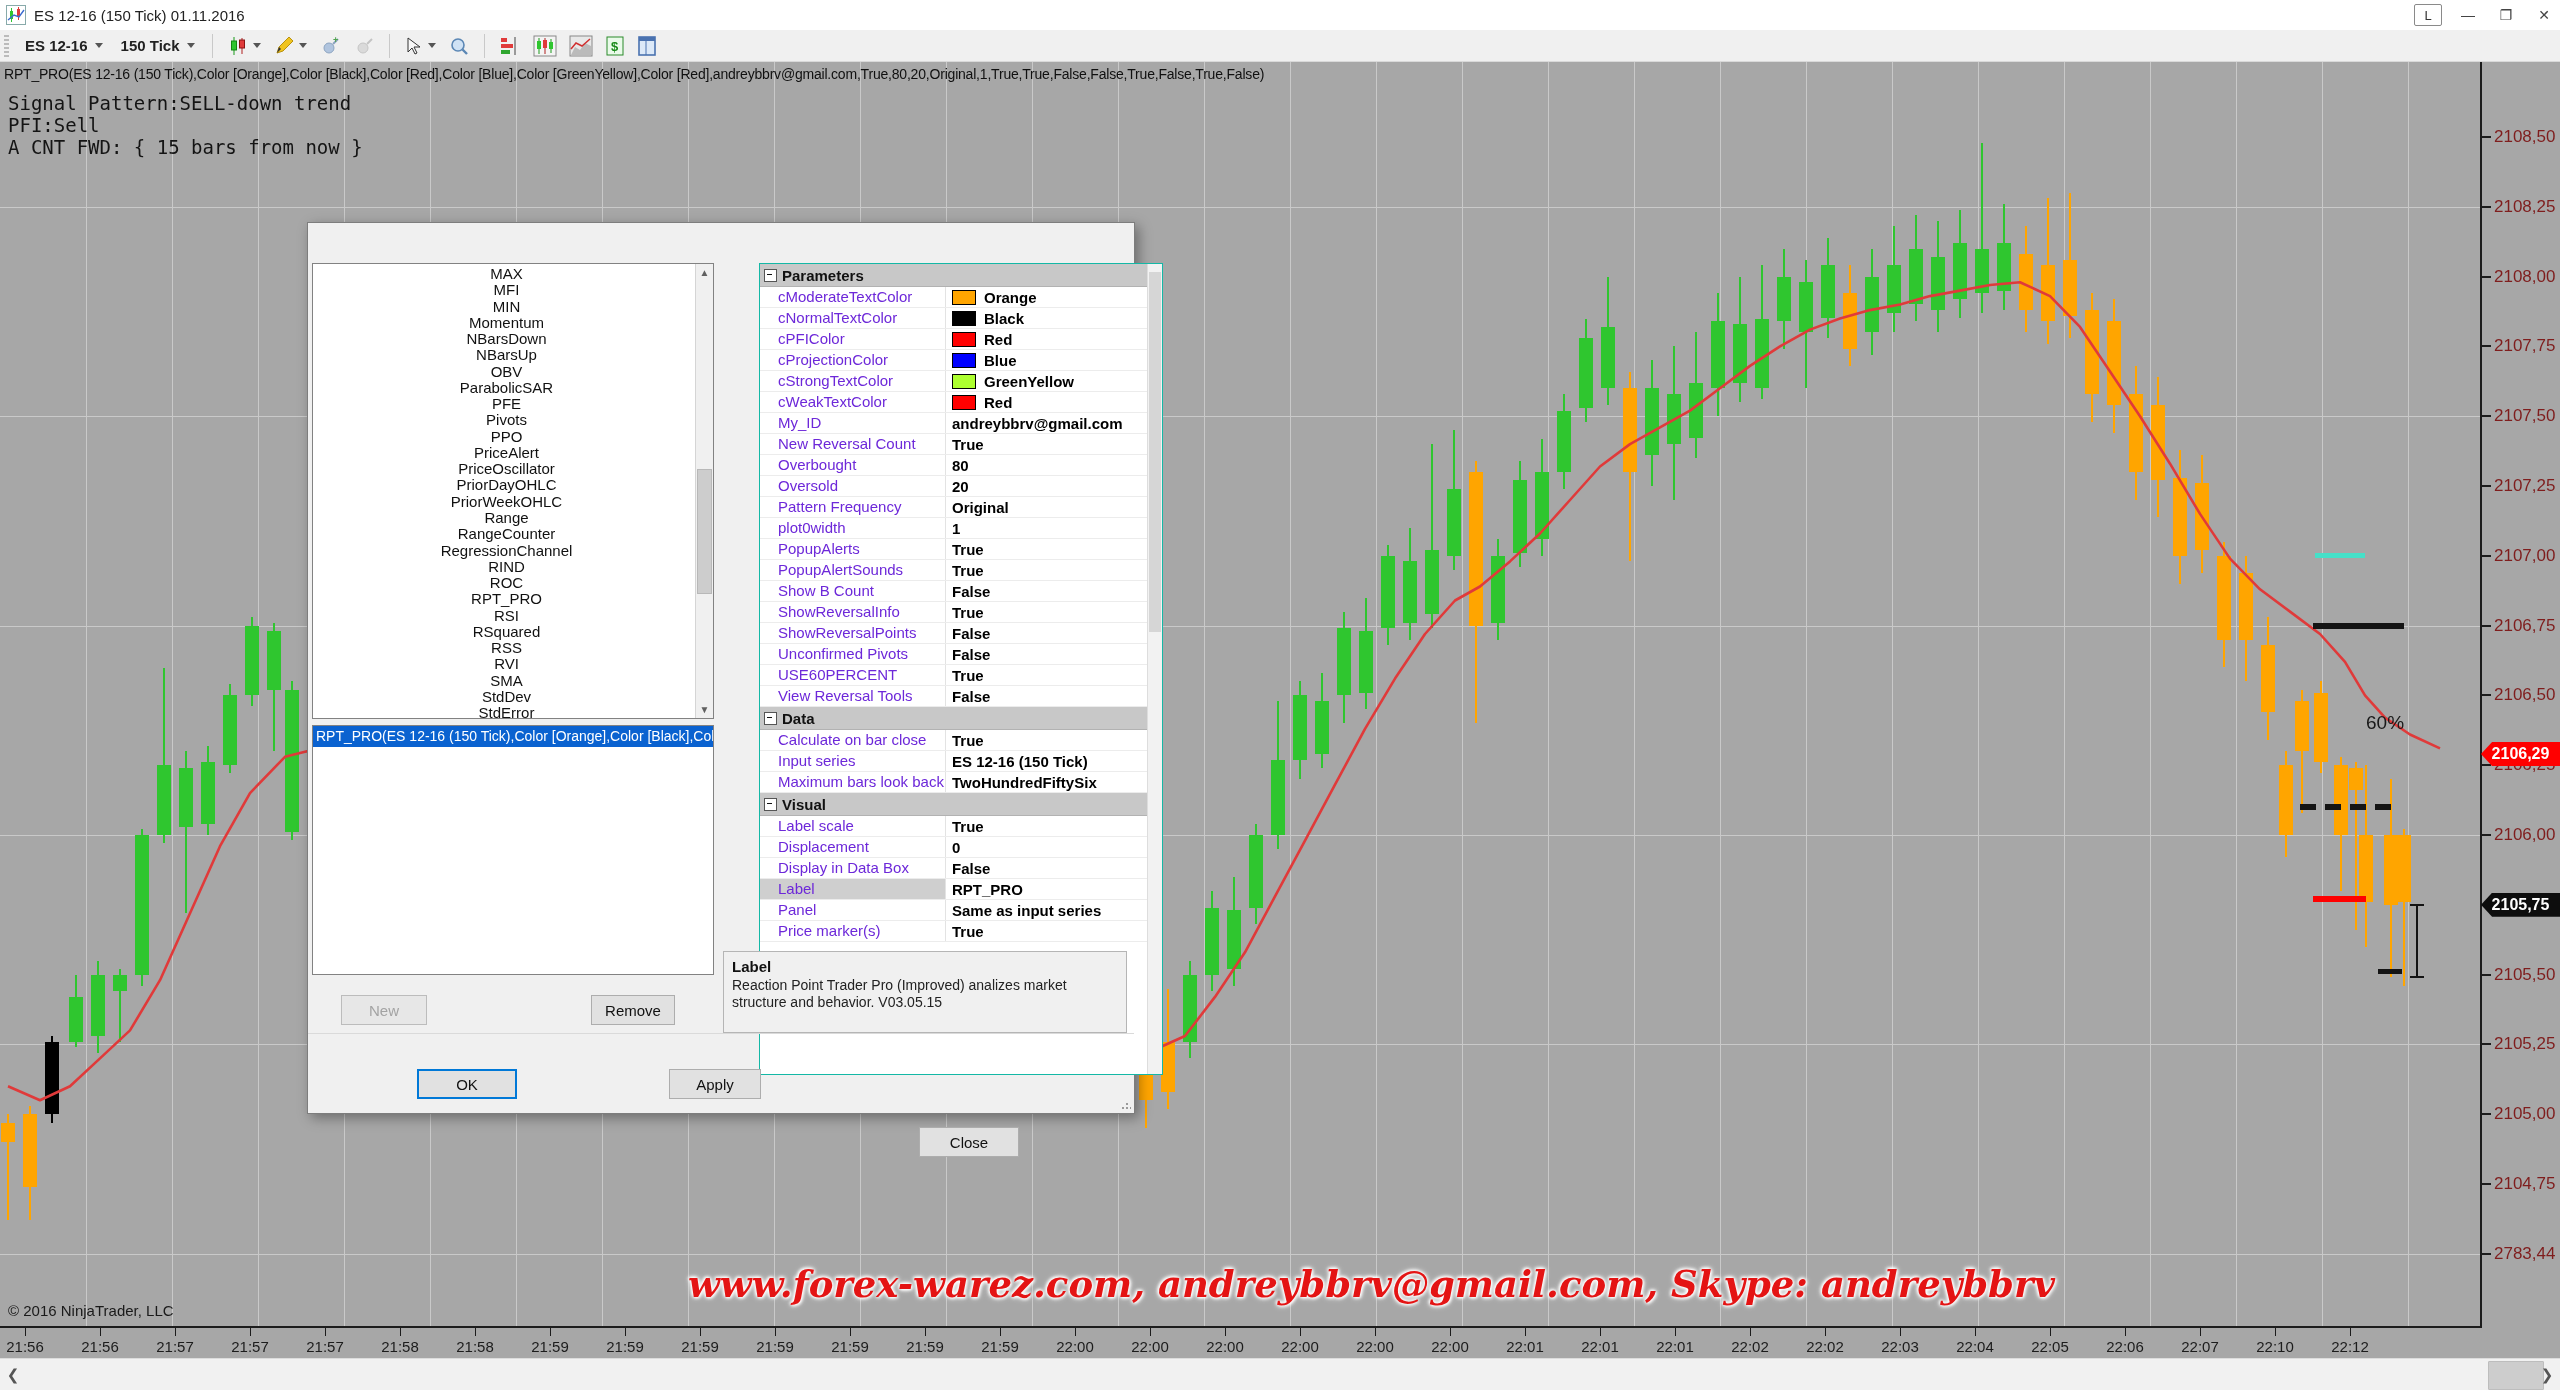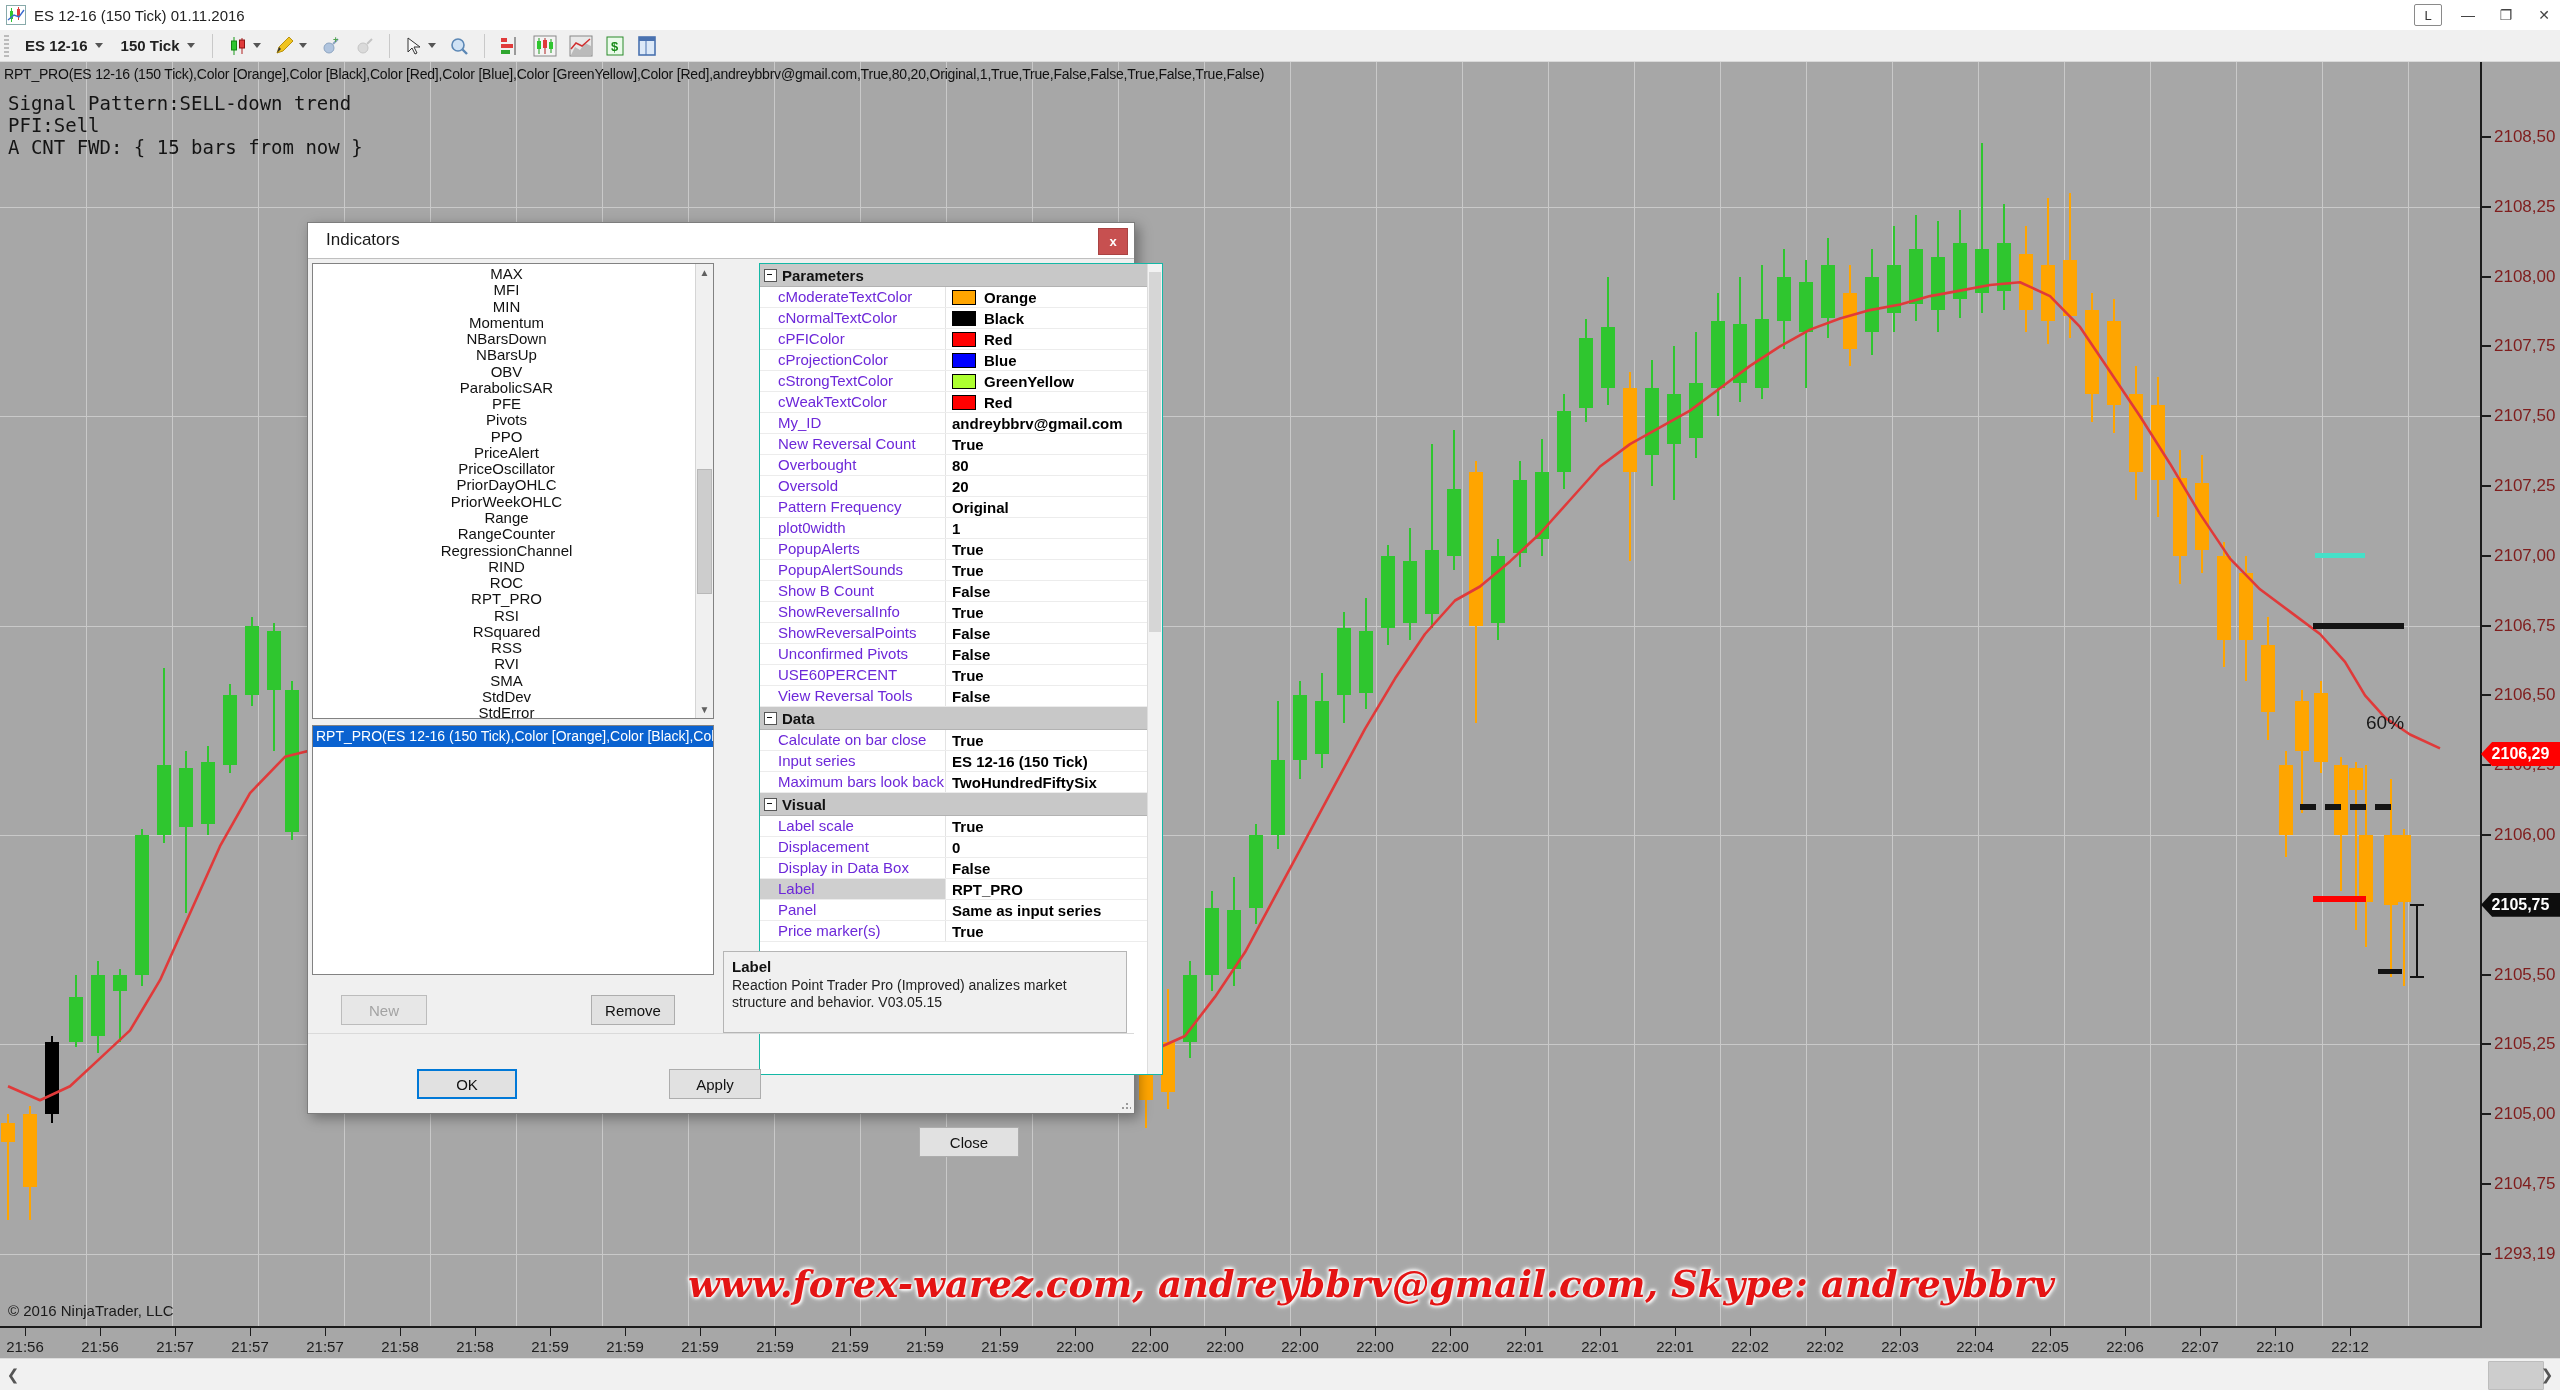--- a/index.html
+++ b/index.html
@@ -447,21 +447,21 @@
       <div class="lbl-y" style="top: 842.8px;">2105,75</div>
       <div class="tick-y" style="top: 911.6px;"></div>
       <div class="lbl-y" style="top: 912.6px;">2105,50</div>
       <div class="tick-y" style="top: 981.4px;"></div>
       <div class="lbl-y" style="top: 982.4px;">2105,25</div>
       <div class="tick-y" style="top: 1051.2px;"></div>
       <div class="lbl-y" style="top: 1052.2px;">2105,00</div>
       <div class="tick-y" style="top: 1121px;"></div>
       <div class="lbl-y" style="top: 1122px;">2104,75</div>
       <div class="tick-y" style="top: 1190.8px;"></div>
-      <div class="lbl-y" style="top: 1191.8px;">1293,19</div>
+      <div class="lbl-y" style="top: 1191.8px;">2783,44</div>
       <div class="pricemarker" style="top: 680px; background: rgb(255, 0, 0);">2106,29</div>
       <div class="pricemarker" style="top: 830.8px; background: rgb(13, 13, 13);">2105,75</div>
     </div>
   <div id="xaxis" style="position:absolute;inset:0;">
       <div class="tick-x" style="left: 25px;"></div>
       <div class="lbl-x" style="left: 25px;">21:56</div>
       <div class="tick-x" style="left: 100px;"></div>
       <div class="lbl-x" style="left: 100px;">21:56</div>
       <div class="tick-x" style="left: 175px;"></div>
       <div class="lbl-x" style="left: 175px;">21:57</div>
@@ -534,24 +534,20 @@
 
 <div id="watermark">www.forex-warez.com, andreybbrv@gmail.com, Skype: andreybbrv</div>
 
 <div id="hscroll">
   <div class="arr" style="left:0;">❮</div>
   <div id="hthumb"></div>
   <div class="arr" style="right:0;">❯</div>
 </div>
 
 <div id="dialog">
-  <div id="dlg-title">
-    <span class="txt">Indicators</span>
-    <div id="dlg-close">x</div>
-  </div>
 
   <div id="avail-list">
     <div id="avail-items" style="position:absolute;left:0;top:2px;right:17px;">
         <div class="li-item">MAX</div>
         <div class="li-item">MFI</div>
         <div class="li-item">MIN</div>
         <div class="li-item">Momentum</div>
         <div class="li-item">NBarsDown</div>
         <div class="li-item">NBarsUp</div>
         <div class="li-item">OBV</div>

